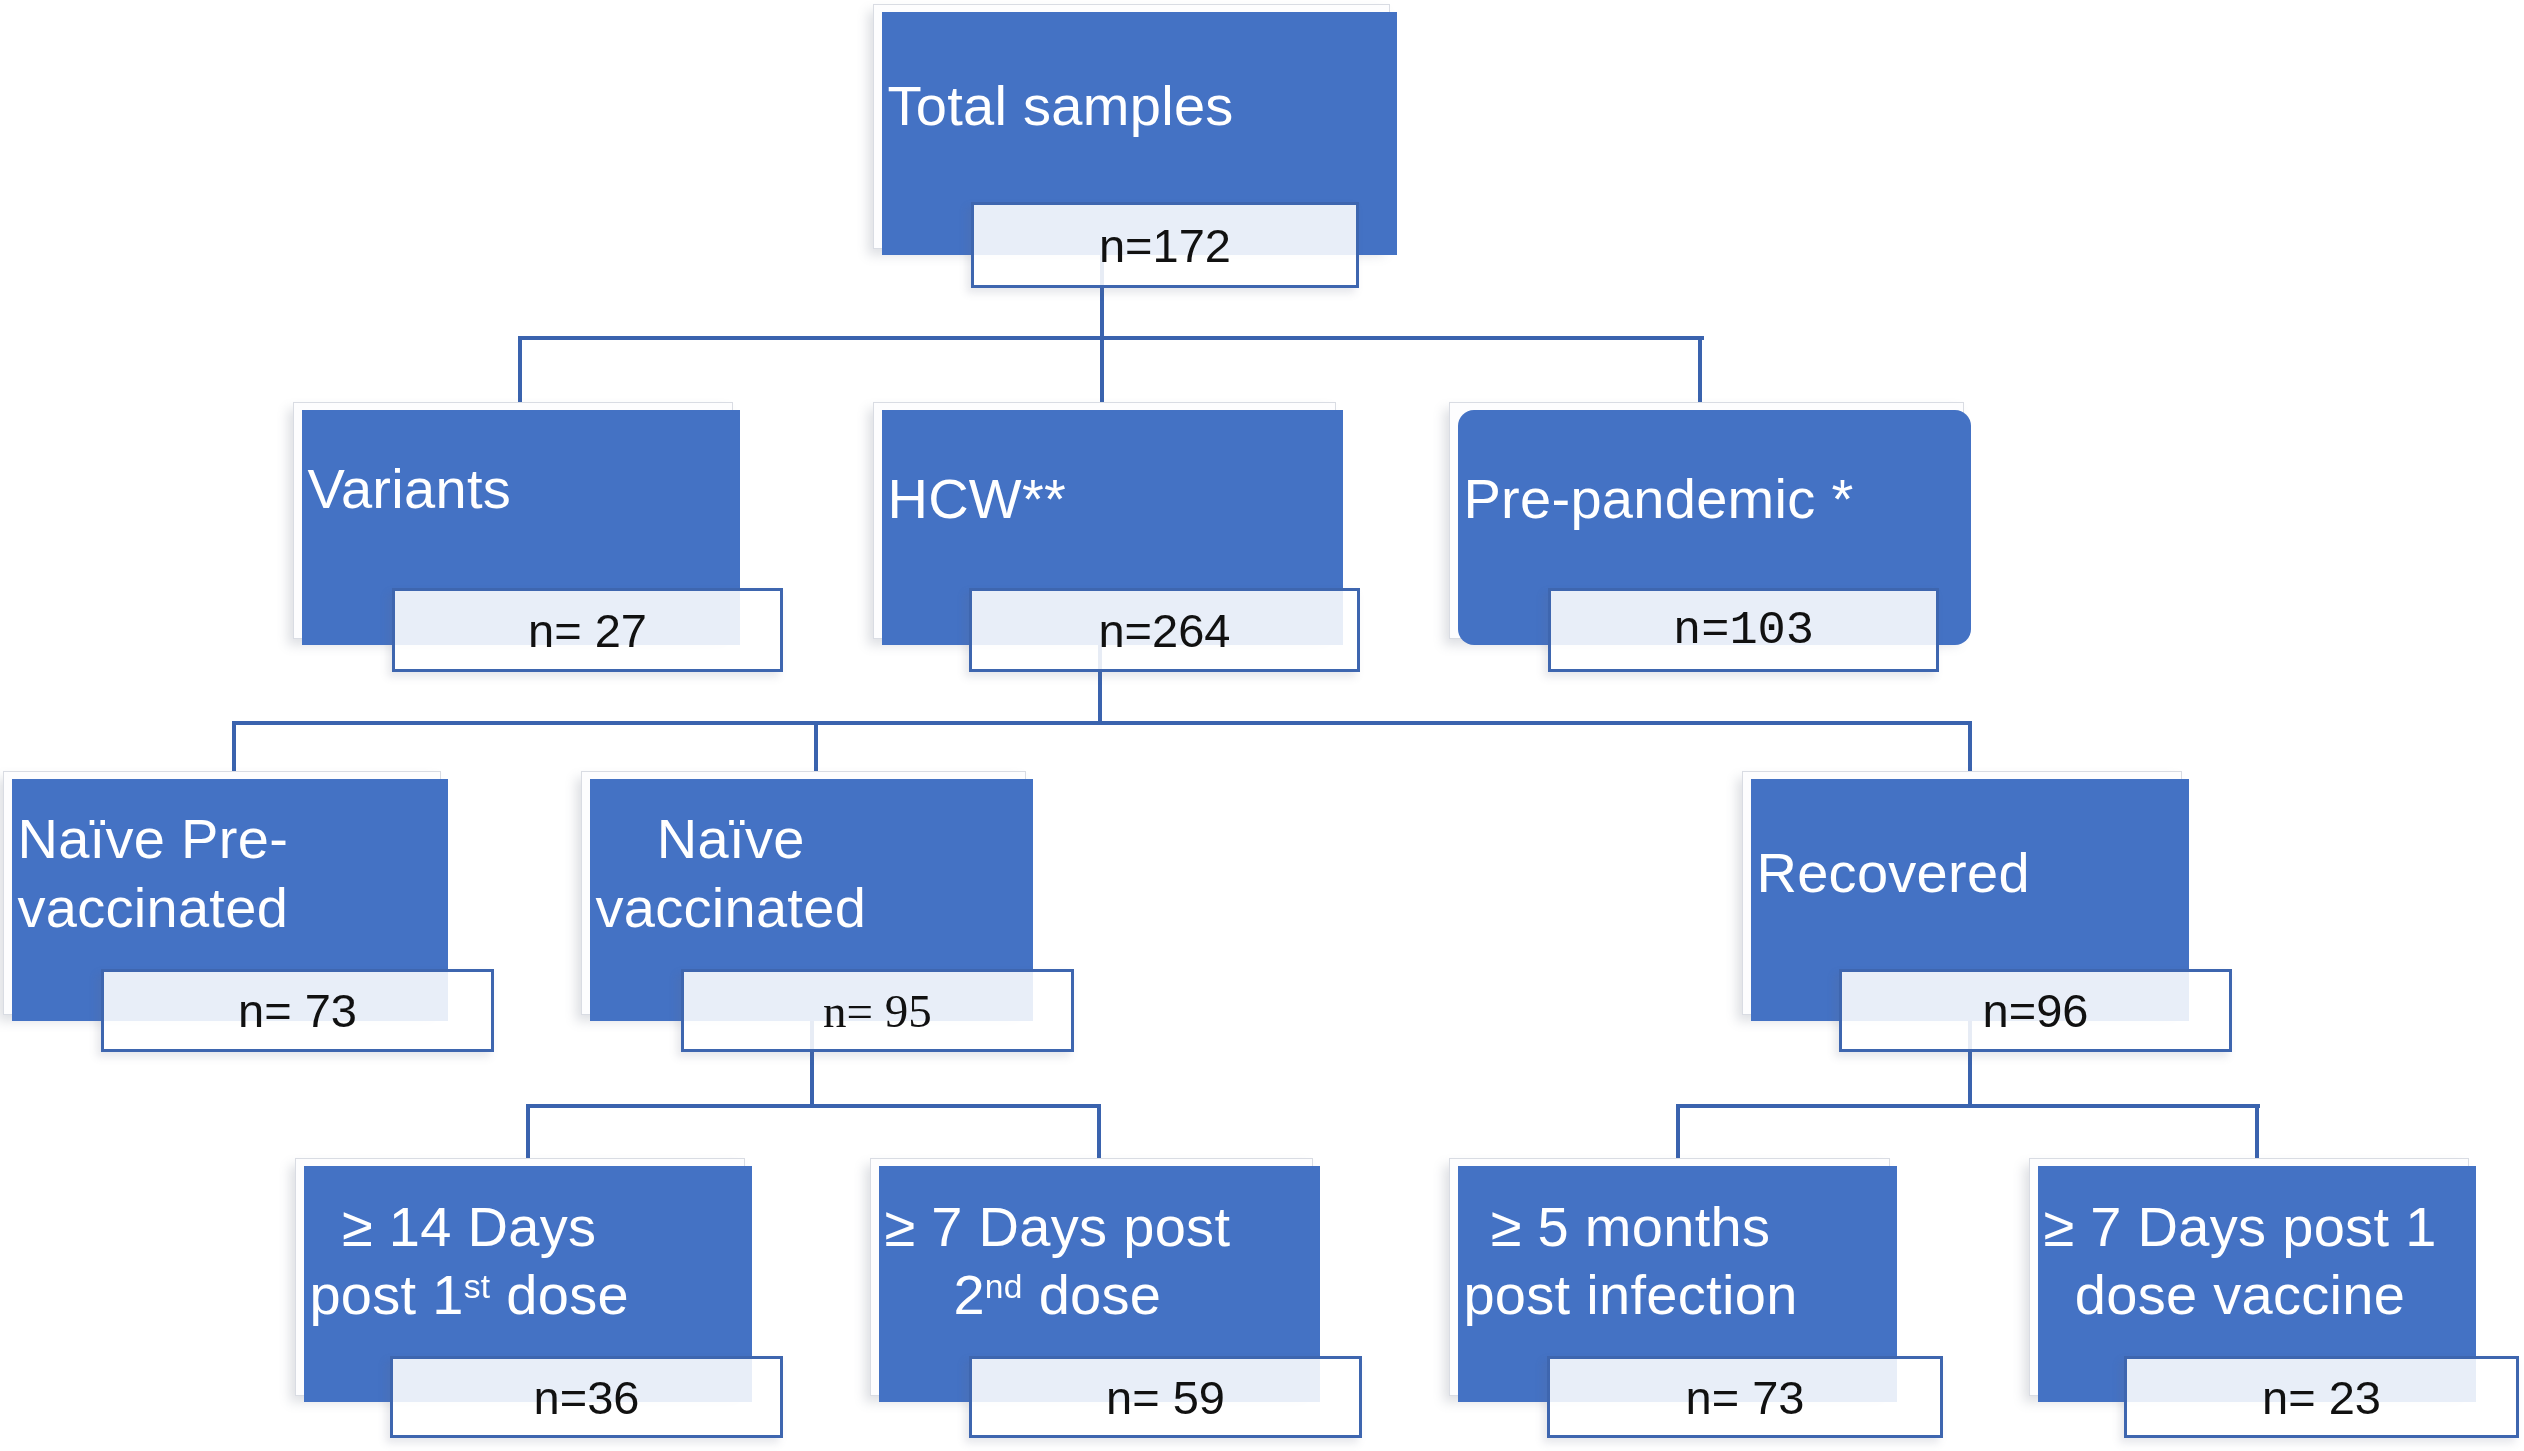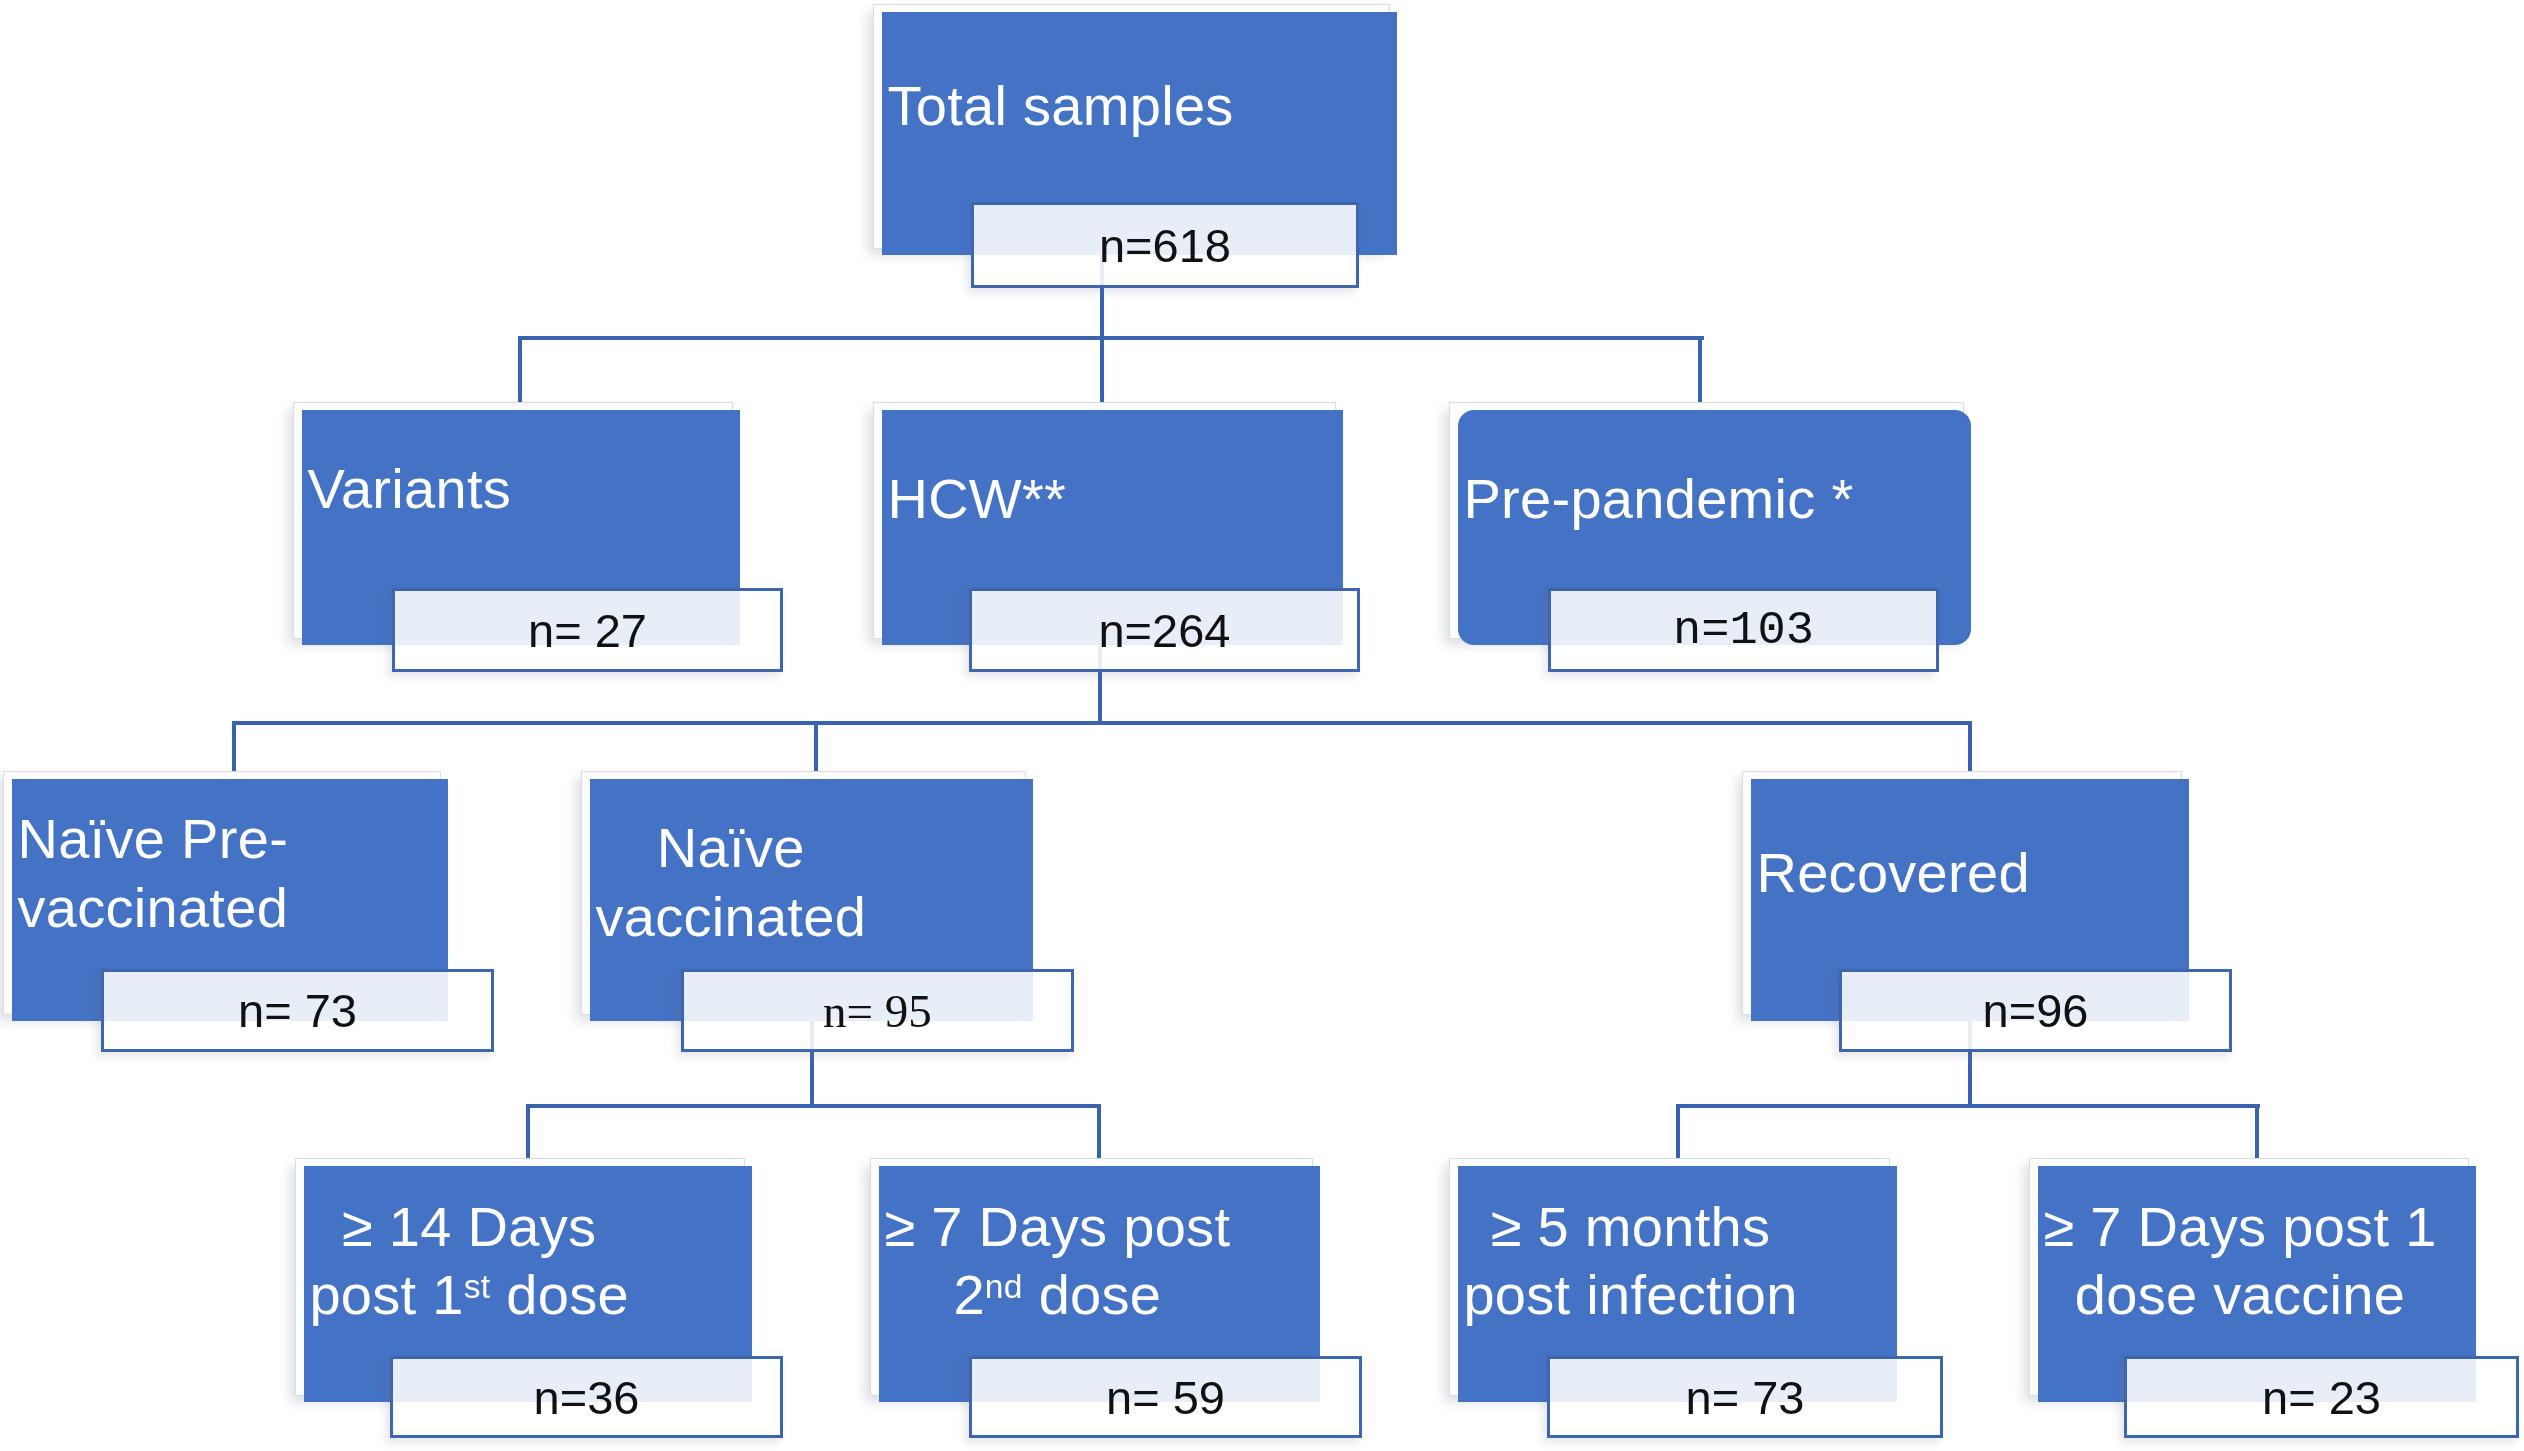--- a/index.html
+++ b/index.html
@@ -88,21 +88,21 @@
     <div class="seg" style="left: 1676px; top: 1104px; width: 584px; height: 4px;"></div>
     <div class="seg" style="left: 1676px; top: 1104px; width: 4px; height: 67px;"></div>
     <div class="seg" style="left: 2255px; top: 1104px; width: 4px; height: 67px;"></div>
     <div class="node">
       <div class="bluebox" style="left: 882px; top: 12px; width: 515px; height: 243px;">
         <div class="title" style="height: 189px;">
           <div><span>Total samples</span></div>
         </div>
       </div>
       <div class="countlabel" style="left: 971px; top: 202px; width: 388px; height: 86px;">
-        <span>n=618</span>
+        <span>n=172</span>
       </div>
     </div>
     <div class="node">
       <div class="bluebox" style="left: 302px; top: 410px; width: 438px; height: 235px;">
         <div class="title" style="height: 159px;">
           <div><span>Variants</span></div>
         </div>
       </div>
       <div class="countlabel" style="left: 392px; top: 588px; width: 391px; height: 84px;">
         <span>n= 27</span>
@@ -133,21 +133,21 @@
         <div class="title" style="height: 189px;">
           <div><span>Naïve Pre-</span><br><span>vaccinated</span></div>
         </div>
       </div>
       <div class="countlabel" style="left: 101px; top: 969px; width: 393px; height: 83px;">
         <span>n= 73</span>
       </div>
     </div>
     <div class="node">
       <div class="bluebox" style="left: 590px; top: 779px; width: 443px; height: 242px;">
-        <div class="title" style="height: 189px; margin-top: 9px;">
+        <div class="title" style="height: 189px;">
           <div><span>Naïve</span><br><span>vaccinated</span></div>
         </div>
       </div>
       <div class="countlabel" style="left: 681px; top: 969px; width: 393px; height: 83px; font-family: Liberation Serif, serif;">
         <span>n= 95</span>
       </div>
     </div>
     <div class="node">
       <div class="bluebox" style="left: 1751px; top: 779px; width: 438px; height: 242px;">
         <div class="title" style="height: 189px;">

